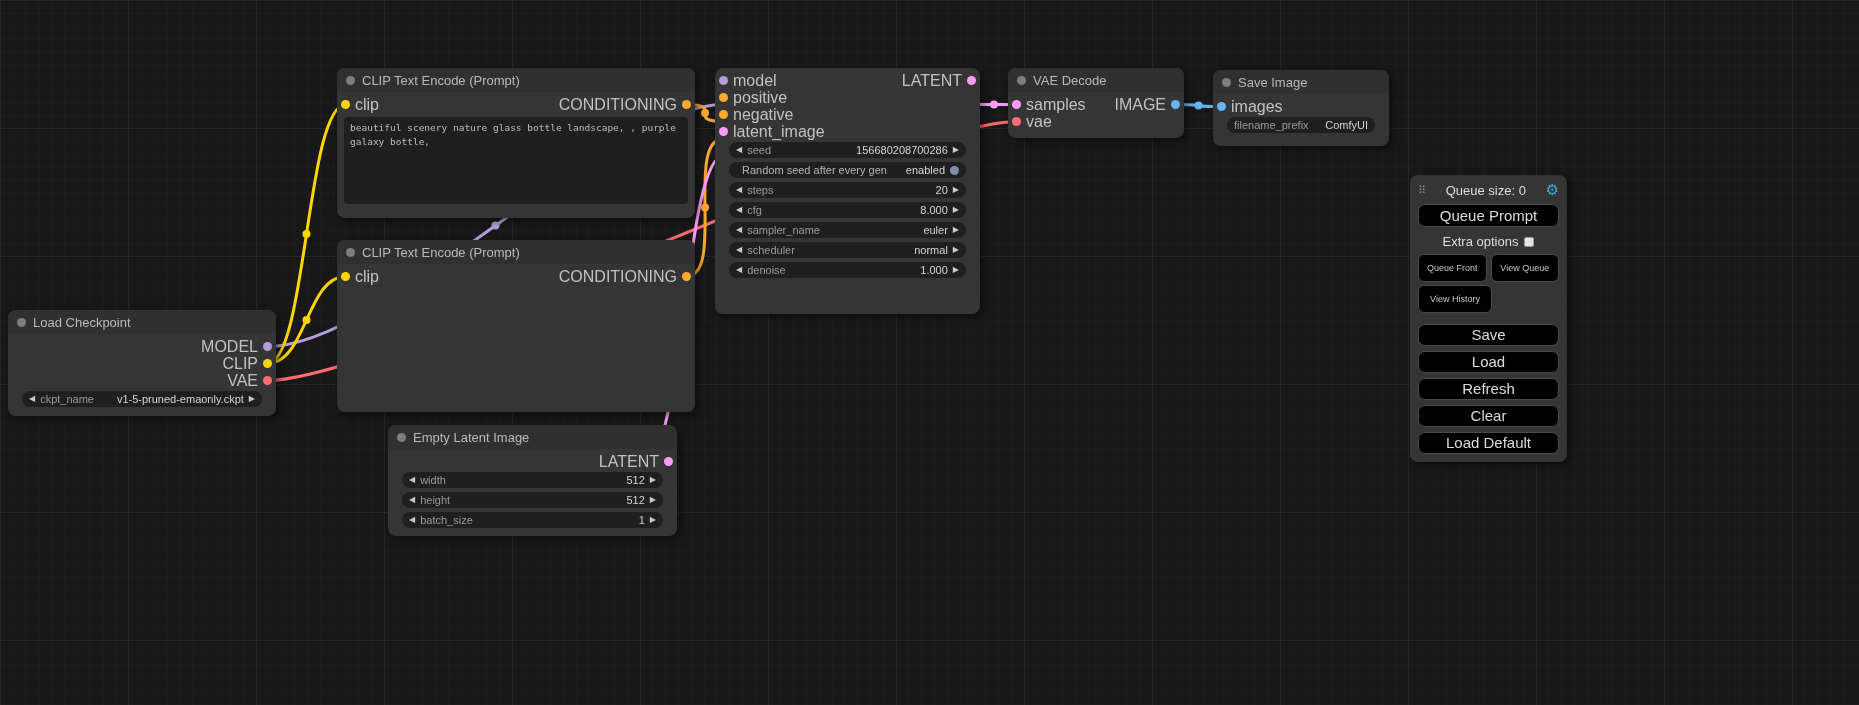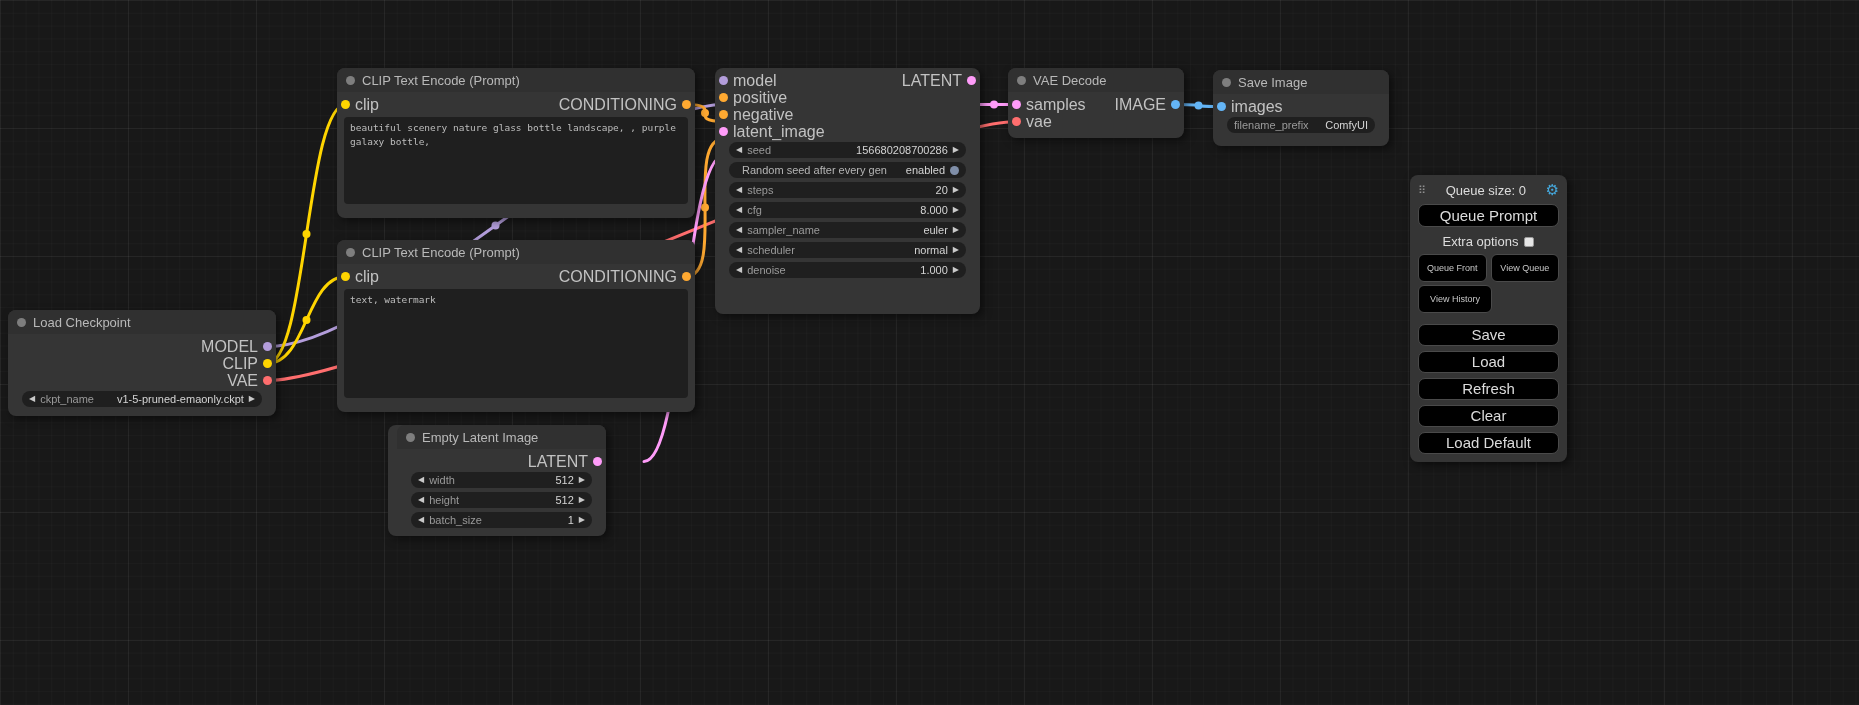--- a/index.html
+++ b/index.html
@@ -135,23 +135,22 @@
           <div class="title-text">CLIP Text Encode (Prompt)</div>
         </div>
         <div class="rows">
           <div class="slot-row">
             <div class="slot-dot in" style="background: rgb(255, 213, 0);"></div>
             <div class="slot-label in">clip</div>
             <div class="slot-label out">CONDITIONING</div>
             <div class="slot-dot out" style="background: rgb(255, 169, 49);"></div>
           </div>
         </div>
-        <div class="node-text" style="height: 109px;">text, watermark</div>
-      </div>
-      <div class="node" style="left: 388px; top: 425px; width: 218px; height: 111px; padding-left: 9px;">
+      </div>
+      <div class="node" style="left: 388px; top: 425px; width: 289px; height: 111px;">
         <div class="node-title">
           <div class="title-dot"></div>
           <div class="title-text">Empty Latent Image</div>
         </div>
         <div class="rows">
           <div class="slot-row">
             <div class="slot-label out">LATENT</div>
             <div class="slot-dot out" style="background: rgb(255, 156, 249);"></div>
           </div>
         </div>

